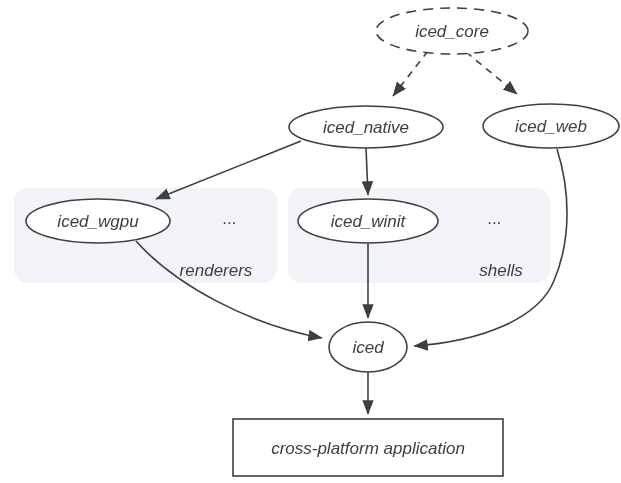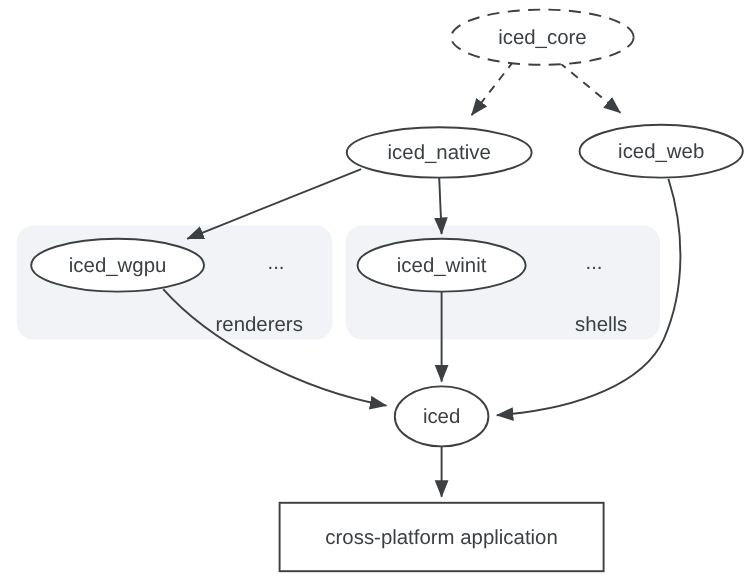--- a/index.html
+++ b/index.html
@@ -7,20 +7,21 @@
     padding: 0;
     background: #ffffff;
     width: 621px;
     height: 483px;
     overflow: hidden;
   }
   .diagram-wrap {
     position: relative;
     width: 621px;
     height: 483px;
+    font-style: italic;
   }
   svg text {
     font-family: "Liberation Sans", sans-serif;
     font-size: 17px;
     fill: #3c4043;
   }
   .node-shape {
     fill: #ffffff;
     stroke: #3c4043;
     stroke-width: 1.6;

